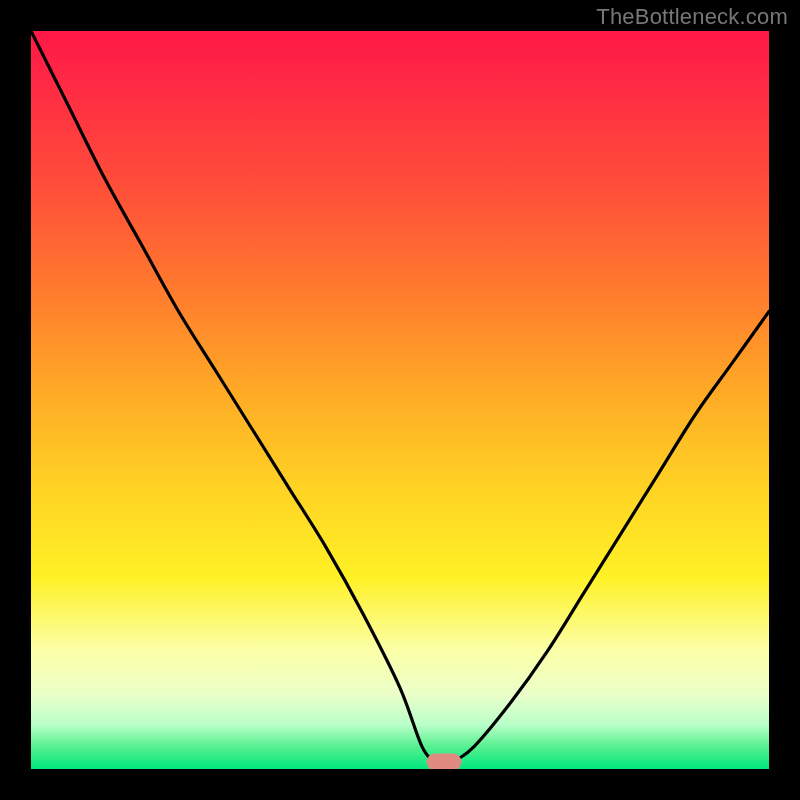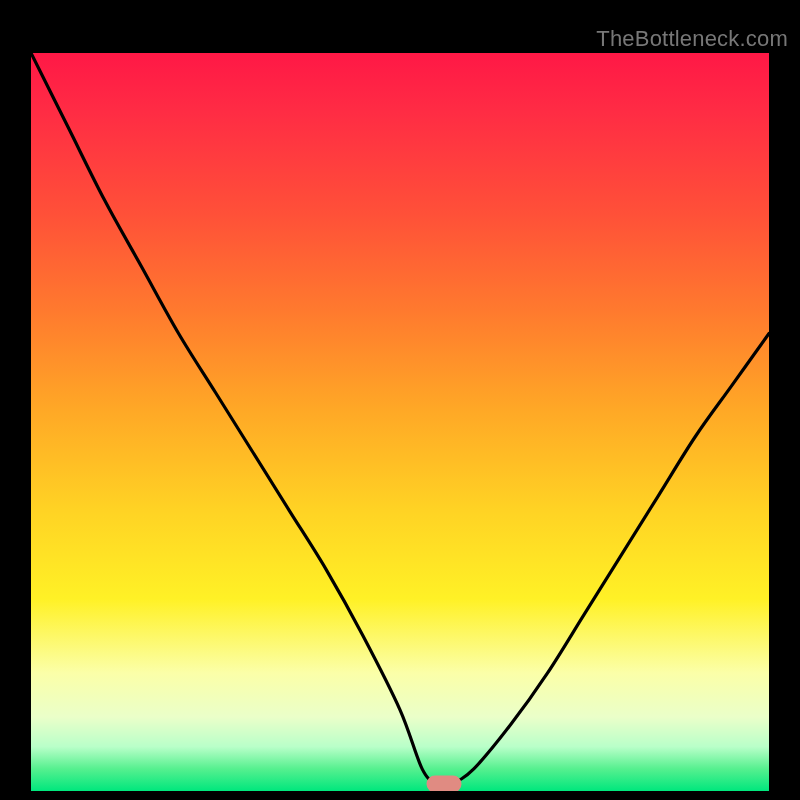--- a/index.html
+++ b/index.html
@@ -9,21 +9,20 @@
     height: 800px;
     overflow: hidden;
     background: #000;
     font-family: Arial, Helvetica, sans-serif;
   }
   .frame {
     position: relative;
     width: 800px;
     height: 620px;
     background: #000;
-    margin-top: 22px;
   }
   .watermark {
     position: absolute;
     top: 4px;
     right: 12px;
     color: #777;
     font-size: 22px;
     font-weight: 500;
     letter-spacing: 0.2px;
     z-index: 20;

